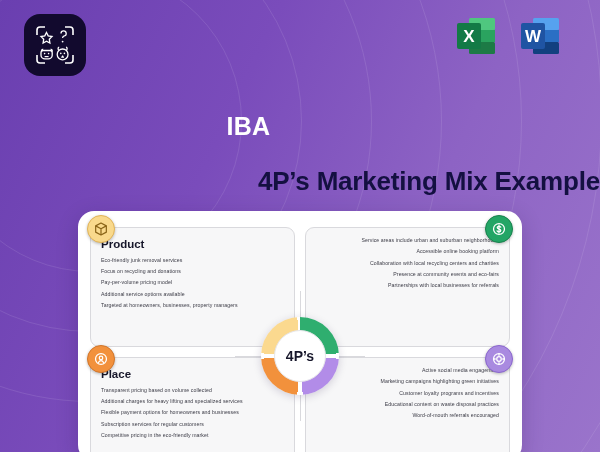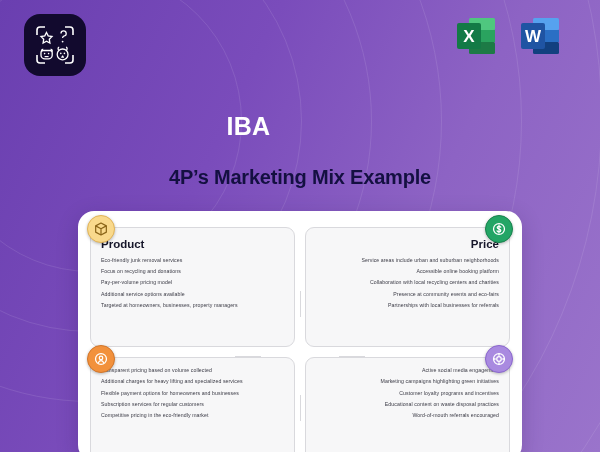--- a/index.html
+++ b/index.html
@@ -40,22 +40,22 @@
   .office{position:absolute;top:12px;display:block;}
   .office-x{left:452px;}
   .office-w{left:516px;}
 
   
   .brand{
     position:absolute;top:112px;left:0;width:497px;text-align:center;
     color:#ffffff;font-size:25px;font-weight:700;letter-spacing:.3px;
   }
   .maintitle{
-    position:absolute;top:166px;left:0;width:600px;text-align:center;
-    color:#141041;font-size:20px;font-weight:700;letter-spacing:-.2px;
+    position:absolute;top:166px;left:0;width:600px;text-align:right;
+    color:#141041;font-size:26px;font-weight:700;letter-spacing:-.2px;
   }
 
   
   .card{
     position:absolute;left:78px;top:211px;width:444px;height:250px;
     background:#ffffff;border-radius:16px;
     box-shadow:0 6px 22px rgba(30,10,60,0.20);
   }
 
   .grid{
@@ -201,38 +201,38 @@
         </ul>
       </div>
 
       <div class="quad right">
         <div class="badge b-price">
           <svg width="16" height="16" viewBox="0 0 24 24" fill="none" stroke="#ffffff" stroke-width="1.9" stroke-linecap="round">
             <circle cx="12" cy="12" r="8.2"></circle>
             <path d="M14.6 9.2c-.6-.9-1.6-1.3-2.7-1.3-1.5 0-2.6.8-2.6 2s1 1.7 2.6 2.1c1.7.4 2.8 1 2.8 2.2s-1.2 2-2.8 2c-1.2 0-2.2-.5-2.8-1.4M12 6.2v11.6"></path>
           </svg>
         </div>
-        <div class="qtitle">Price</div>
         <ul class="qlist">
           <li>Service areas include urban and suburban neighborhoods</li>
           <li>Accessible online booking platform</li>
           <li>Collaboration with local recycling centers and charities</li>
           <li>Presence at community events and eco-fairs</li>
           <li>Partnerships with local businesses for referrals</li>
         </ul>
       </div>
 
       <div class="quad">
         <div class="badge b-place">
           <svg width="16" height="16" viewBox="0 0 24 24" fill="none" stroke="#ffffff" stroke-width="1.9" stroke-linecap="round">
             <circle cx="12" cy="12" r="8.2"></circle>
             <circle cx="12" cy="10.4" r="2.6"></circle>
             <path d="M8.2 17.4c.9-1.9 2.2-2.8 3.8-2.8s2.9.9 3.8 2.8"></path>
           </svg>
         </div>
+        <div class="qtitle">Place</div>
         <ul class="qlist">
           <li>Transparent pricing based on volume collected</li>
           <li>Additional charges for heavy lifting and specialized services</li>
           <li>Flexible payment options for homeowners and businesses</li>
           <li>Subscription services for regular customers</li>
           <li>Competitive pricing in the eco-friendly market</li>
         </ul>
       </div>
 
       <div class="quad right">
@@ -253,14 +253,19 @@
       </div>
 
     </div>
   </div>
 
   <div class="conn conn-h" style="left:235px;top:356px;"></div>
   <div class="conn conn-h" style="left:339px;top:356px;"></div>
   <div class="conn conn-v" style="left:300px;top:291px;"></div>
   <div class="conn conn-v" style="left:300px;top:395px;"></div>
 
+  <div class="donut">
+    <div class="donut-hole">
+      <span class="donut-label">4P’s</span>
+    </div>
+  </div>
 
 </div>
 
 </body></html>

